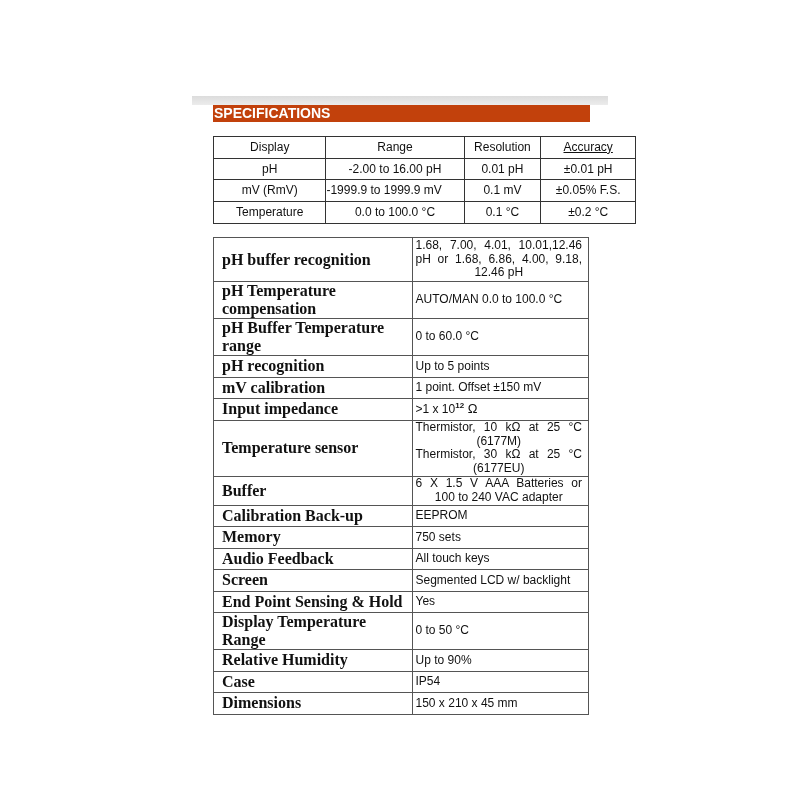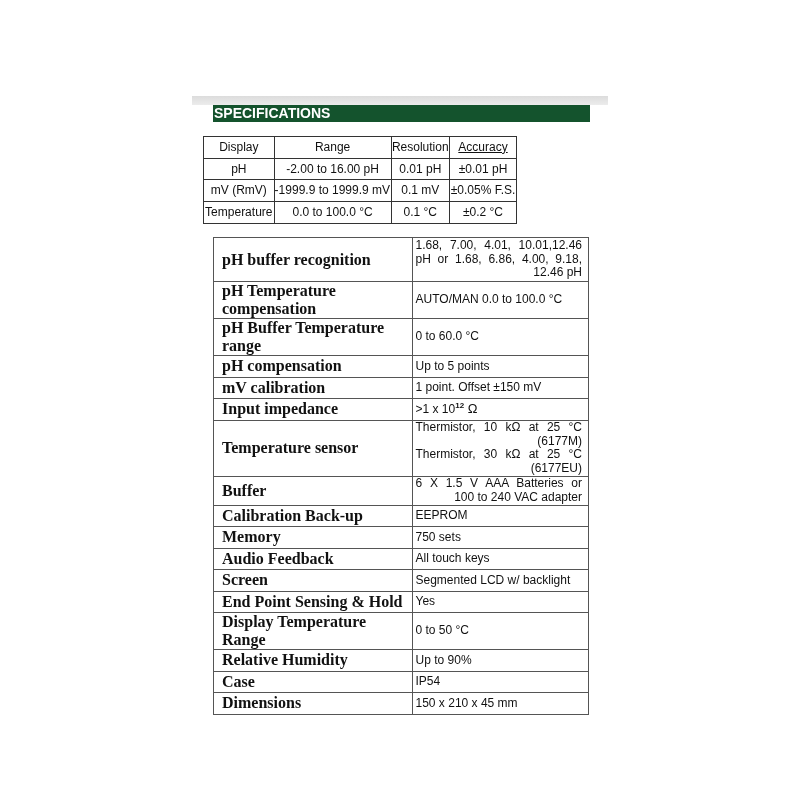--- a/index.html
+++ b/index.html
@@ -22,43 +22,43 @@
       width: 416px;
       height: 9px;
       background: linear-gradient(#dcdcdc, #ececec);
     }
     .section-title {
       position: absolute;
       left: 213px;
       top: 105px;
       width: 377px;
       height: 17px;
-      background: #14532d;
+      background: #c2410c;
       color: #ffffff;
       font-weight: bold;
       font-size: 14px;
       line-height: 17px;
       padding-left: 1px;
       box-sizing: border-box;
       letter-spacing: 0px;
     }
     table {
       position: absolute;
       border-collapse: collapse;
       font-size: 12px;
     }
     td, th {
       border: 1px solid #444444;
       padding: 0;
       box-sizing: border-box;
     }
     .display-table {
-      left: 203px;
+      left: 213px;
       top: 136px;
-      width: 314px;
+      width: 423px;
     }
     .display-table th, .display-table td {
       text-align: center;
       font-weight: normal;
       height: 21.7px;
       line-height: 19px;
       white-space: nowrap;
       border-color: #333333;
     }
     .display-table .c0 { width: 101px; }
@@ -91,21 +91,21 @@
       font-size: 12px;
       line-height: 13.5px;
     }
     .justify-line {
       display: block;
       text-align: justify;
       text-align-last: justify;
     }
     .last-line {
       display: block;
-      text-align: right;
+      text-align: center;
     }
     sup {
       font-size: 8px;
       font-weight: bold;
       line-height: 0;
     }
     .tall-3 td { height: 44px; }
     .tall-4 td { height: 56px; }
     .tall-2 td { height: 29px; }
   </style>
@@ -157,21 +157,21 @@
   </tr>
   <tr>
     <td class="label">pH Temperature compensation</td>
     <td class="value">AUTO/MAN 0.0 to 100.0 °C</td>
   </tr>
   <tr>
     <td class="label">pH Buffer Temperature range</td>
     <td class="value">0 to 60.0 °C</td>
   </tr>
   <tr>
-    <td class="label">pH compensation</td>
+    <td class="label">pH recognition</td>
     <td class="value">Up to 5 points</td>
   </tr>
   <tr>
     <td class="label">mV calibration</td>
     <td class="value">1 point. Offset ±150 mV</td>
   </tr>
   <tr>
     <td class="label">Input impedance</td>
     <td class="value"><span>&gt;1 x 10</span><sup>12</sup><span style="font-size:13px;"> Ω</span></td>
   </tr>

